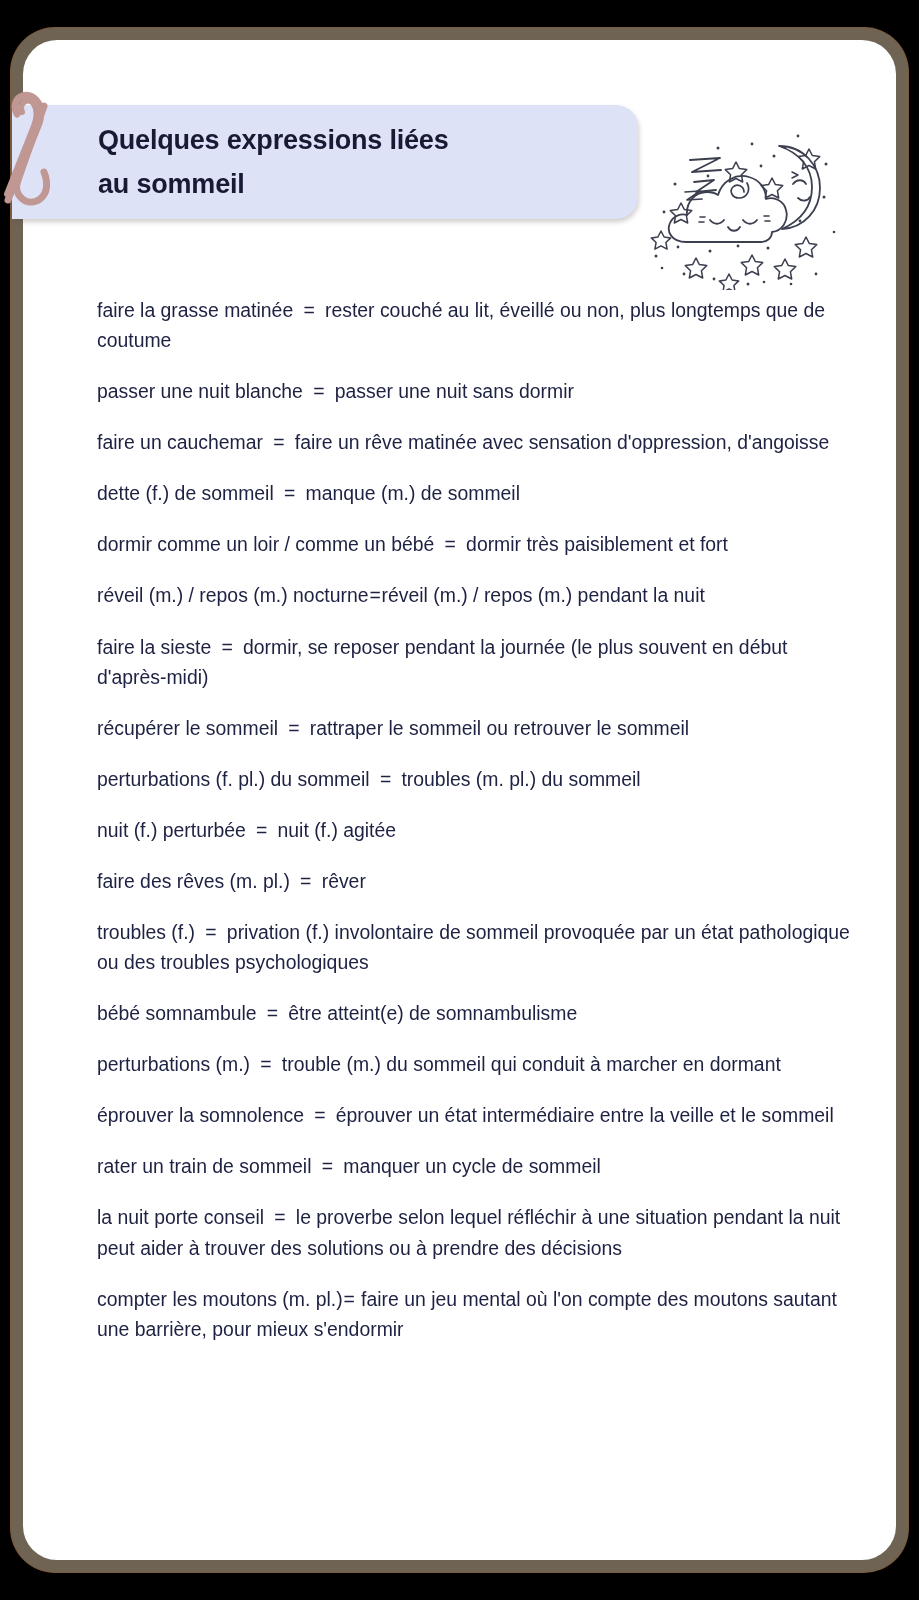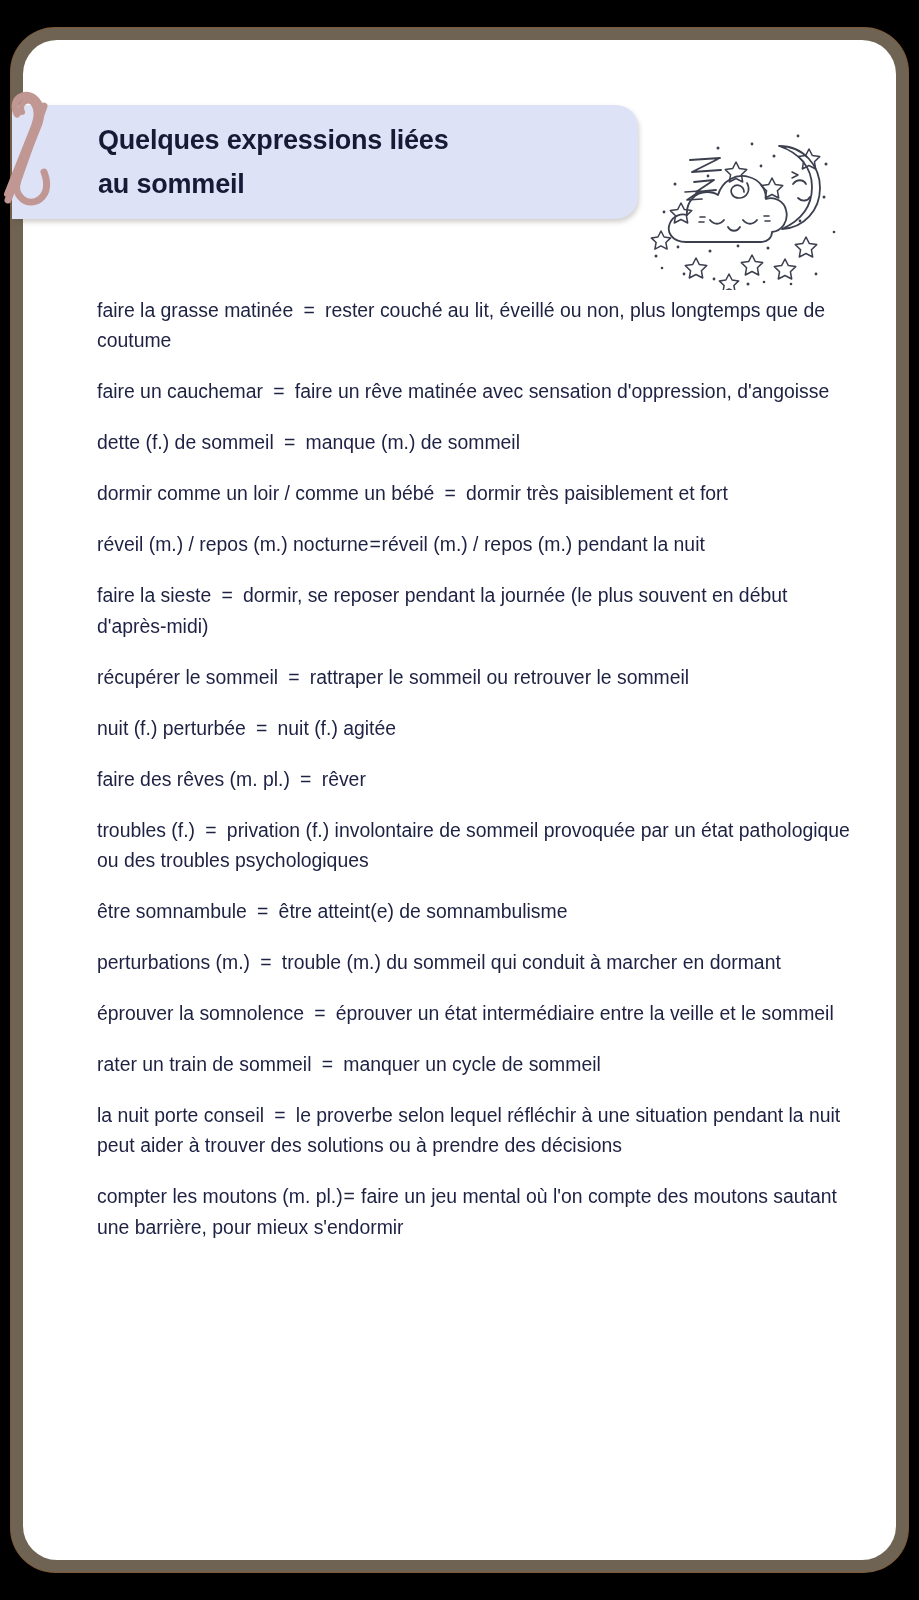--- a/index.html
+++ b/index.html
@@ -214,41 +214,43 @@
         <circle cx="186" cy="108" r="1.3"></circle>
       <circle cx="143" cy="160" r="1.3"></circle>
         <circle cx="116" cy="158" r="1.3"></circle>
     </g>
   </svg>
 
   <div class="entries">
 
     <div class="entry"><span>faire la grasse matinée</span> <span class="eq">=</span> <span>rester couché au lit, éveillé ou non, plus longtemps que de coutume</span></div>
 
+    <div class="entry"><span>passer une nuit blanche</span> <span class="eq">=</span> <span>passer une nuit sans dormir</span></div>
 
     <div class="entry"><span>faire un cauchemar</span> <span class="eq">=</span> <span>faire un rêve matinée avec sensation d'oppression, d'angoisse</span></div>
 
     <div class="entry"><span>dette (f.) de sommeil</span> <span class="eq">=</span> <span>manque (m.) de sommeil</span></div>
 
     <div class="entry"><span>dormir comme un loir / comme un bébé</span> <span class="eq">=</span> <span>dormir très paisiblement et fort</span></div>
 
     <div class="entry"><span>réveil (m.) / repos (m.) nocturne</span><span class="eq tight">=</span><span>réveil (m.) / repos (m.) pendant la nuit</span></div>
 
     <div class="entry"><span>faire la sieste</span> <span class="eq">=</span> <span>dormir, se reposer pendant la journée (le plus souvent en début d'après-midi)</span></div>
 
     <div class="entry"><span>récupérer le sommeil</span> <span class="eq">=</span> <span>rattraper le sommeil ou retrouver le sommeil</span></div>
 
+    <div class="entry"><span>perturbations (f. pl.) du sommeil</span> <span class="eq">=</span> <span>troubles (m. pl.) du sommeil</span></div>
 
     <div class="entry"><span>nuit (f.) perturbée</span> <span class="eq">=</span> <span>nuit (f.) agitée</span></div>
 
     <div class="entry"><span>faire des rêves (m. pl.)</span> <span class="eq">=</span> <span>rêver</span></div>
 
     <div class="entry"><span>troubles (f.)</span> <span class="eq">=</span> <span>privation (f.) involontaire de sommeil provoquée par un état pathologique ou des troubles psychologiques</span></div>
 
-    <div class="entry"><span>être somnambule</span> <span class="eq plain">=</span>&nbsp;<span>être atteint(e) de somnambulisme</span></div>
+    <div class="entry"><span>bébé somnambule</span> <span class="eq plain">=</span>&nbsp;<span>être atteint(e) de somnambulisme</span></div>
 
     <div class="entry"><span>perturbations (m.)</span> <span class="eq">=</span> <span>trouble (m.) du sommeil qui conduit à marcher en dormant</span></div>
 
     <div class="entry"><span>éprouver la somnolence</span> <span class="eq">=</span> <span>éprouver un état intermédiaire entre la veille et le sommeil</span></div>
 
     <div class="entry"><span>rater un train de sommeil</span> <span class="eq">=</span> <span>manquer un cycle de sommeil</span></div>
 
     <div class="entry"><span>la nuit porte conseil</span> <span class="eq">=</span> <span>le proverbe selon lequel réfléchir à une situation pendant la nuit peut aider à trouver des solutions ou à prendre des décisions</span></div>
 
     <div class="entry"><span>compter les moutons (m. pl.)</span><span class="eq tight">=</span> <span>faire un jeu mental où l'on compte des moutons sautant une barrière, pour mieux s'endormir</span></div>

